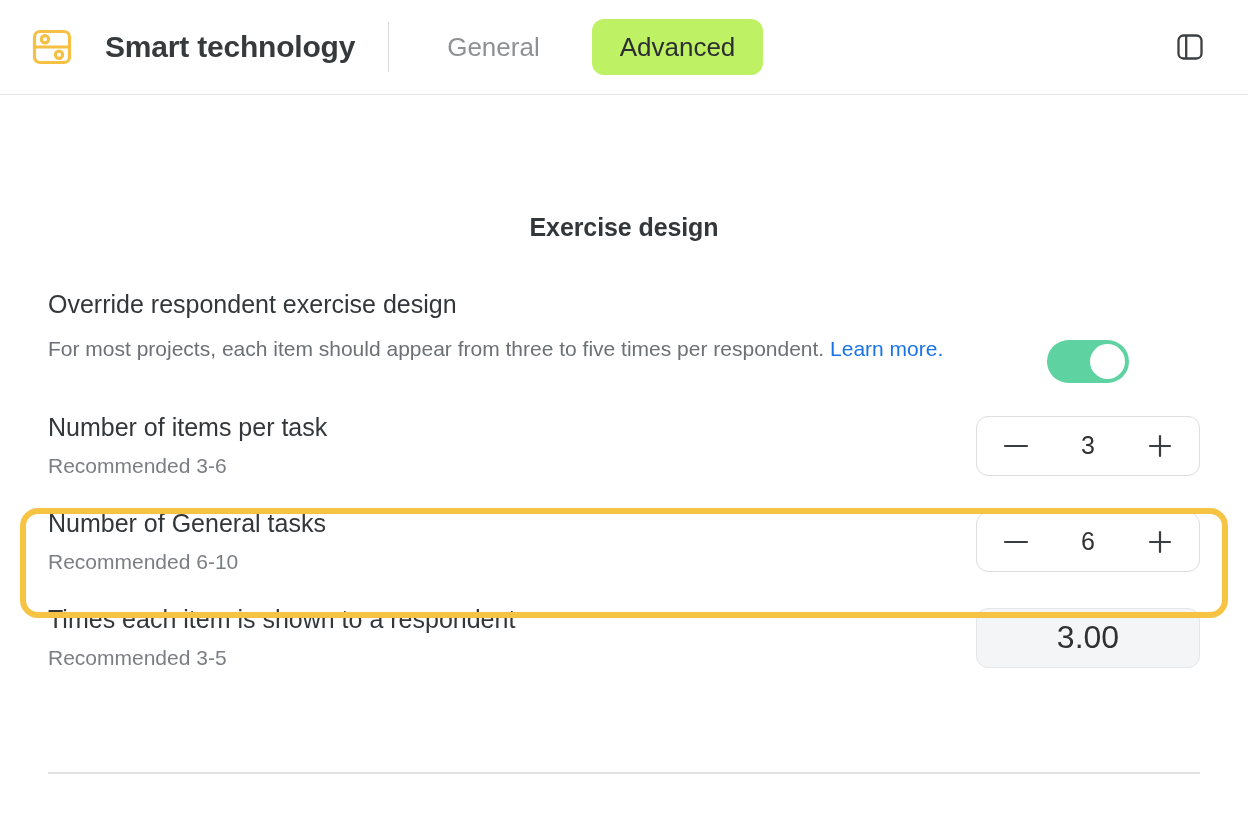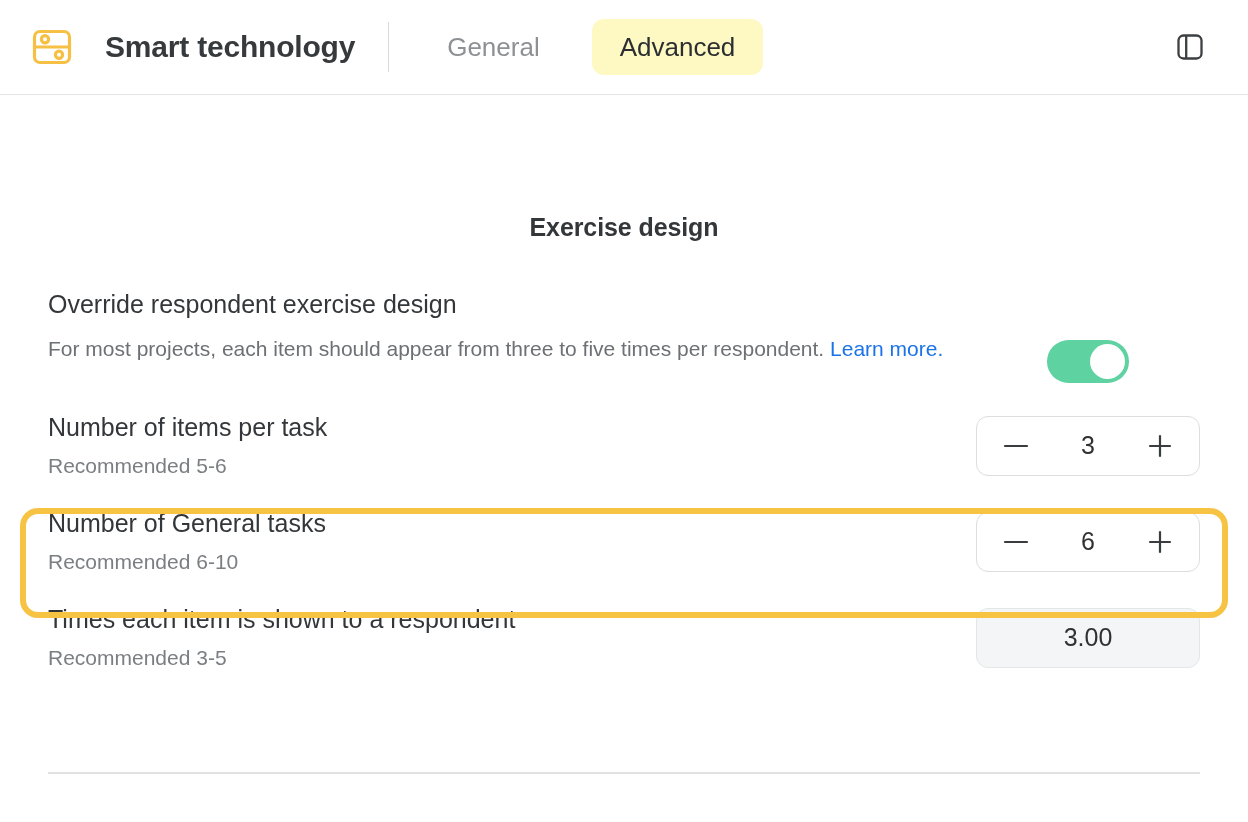--- a/index.html
+++ b/index.html
@@ -76,21 +76,21 @@
     padding: 14px 28px;
     border-radius: 12px;
     white-space: nowrap;
     background: transparent;
     border: none;
     font-family: inherit;
     cursor: pointer;
     line-height: 1.1;
   }
   .tab.active {
-    background: #fef9c3;
+    background: #bef264;
     color: #2c2f31;
   }
   .header-spacer { flex: 1 1 auto; }
   .panel-toggle {
     width: 44px;
     height: 44px;
     display: flex;
     align-items: center;
     justify-content: center;
     flex: 0 0 auto;
@@ -232,21 +232,21 @@
   .readonly-box {
     width: 224px;
     height: 60px;
     border: 1px solid #e4e6e8;
     border-radius: 12px;
     background: #f4f5f7;
     display: flex;
     align-items: center;
     justify-content: center;
     box-sizing: border-box;
-    font-size: 25px;
+    font-size: 32px;
     color: #2f3133;
   }
 
   
   .highlight-box {
     position: absolute;
     left: 20px;
     top: 508px;
     width: 1208px;
     height: 110px;
@@ -313,21 +313,21 @@
       <div class="override-right">
         <div class="switch">
           <div class="knob"></div>
         </div>
       </div>
     </div>
 
     <div class="row setting-row">
       <div class="setting-left">
         <div class="setting-title">Number of items per task</div>
-        <div class="setting-sub">Recommended 5-6</div>
+        <div class="setting-sub">Recommended 3-6</div>
       </div>
       <div class="setting-right">
         <div class="stepper">
           <button class="step-btn">
             <svg viewBox="0 0 28 28" width="28" height="28" aria-hidden="true">
               <line x1="3" y1="14" x2="25" y2="14" stroke="#3a3d3f" stroke-width="2.2" stroke-linecap="round"></line>
             </svg>
           </button>
           <span class="step-val">3</span>
           <button class="step-btn">

